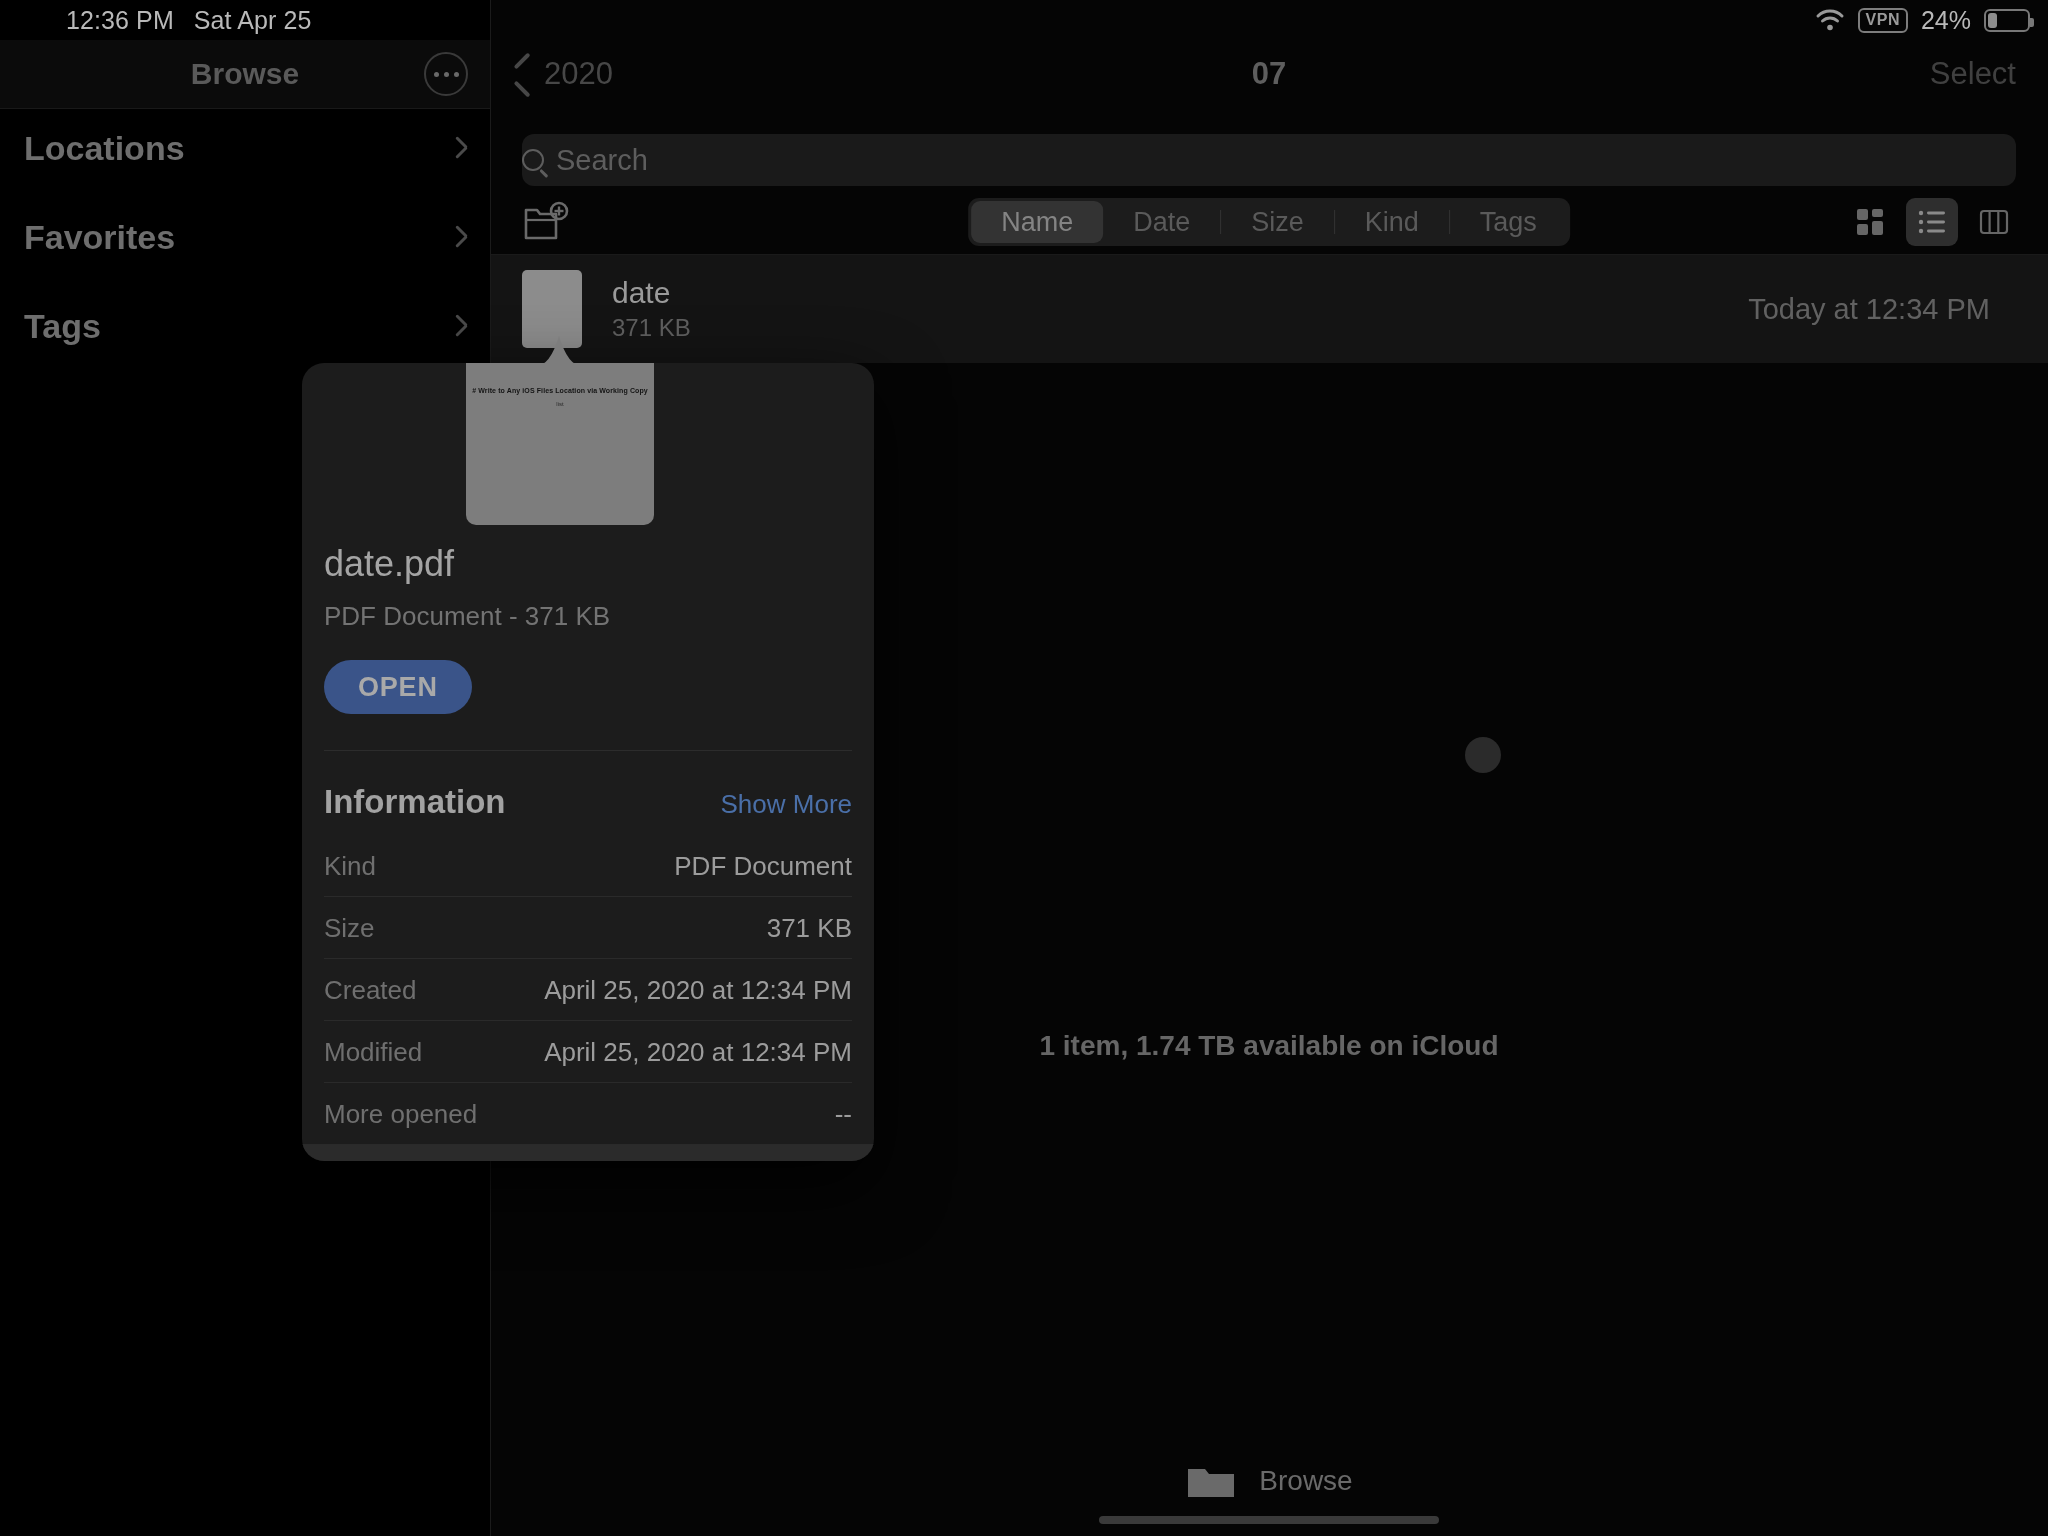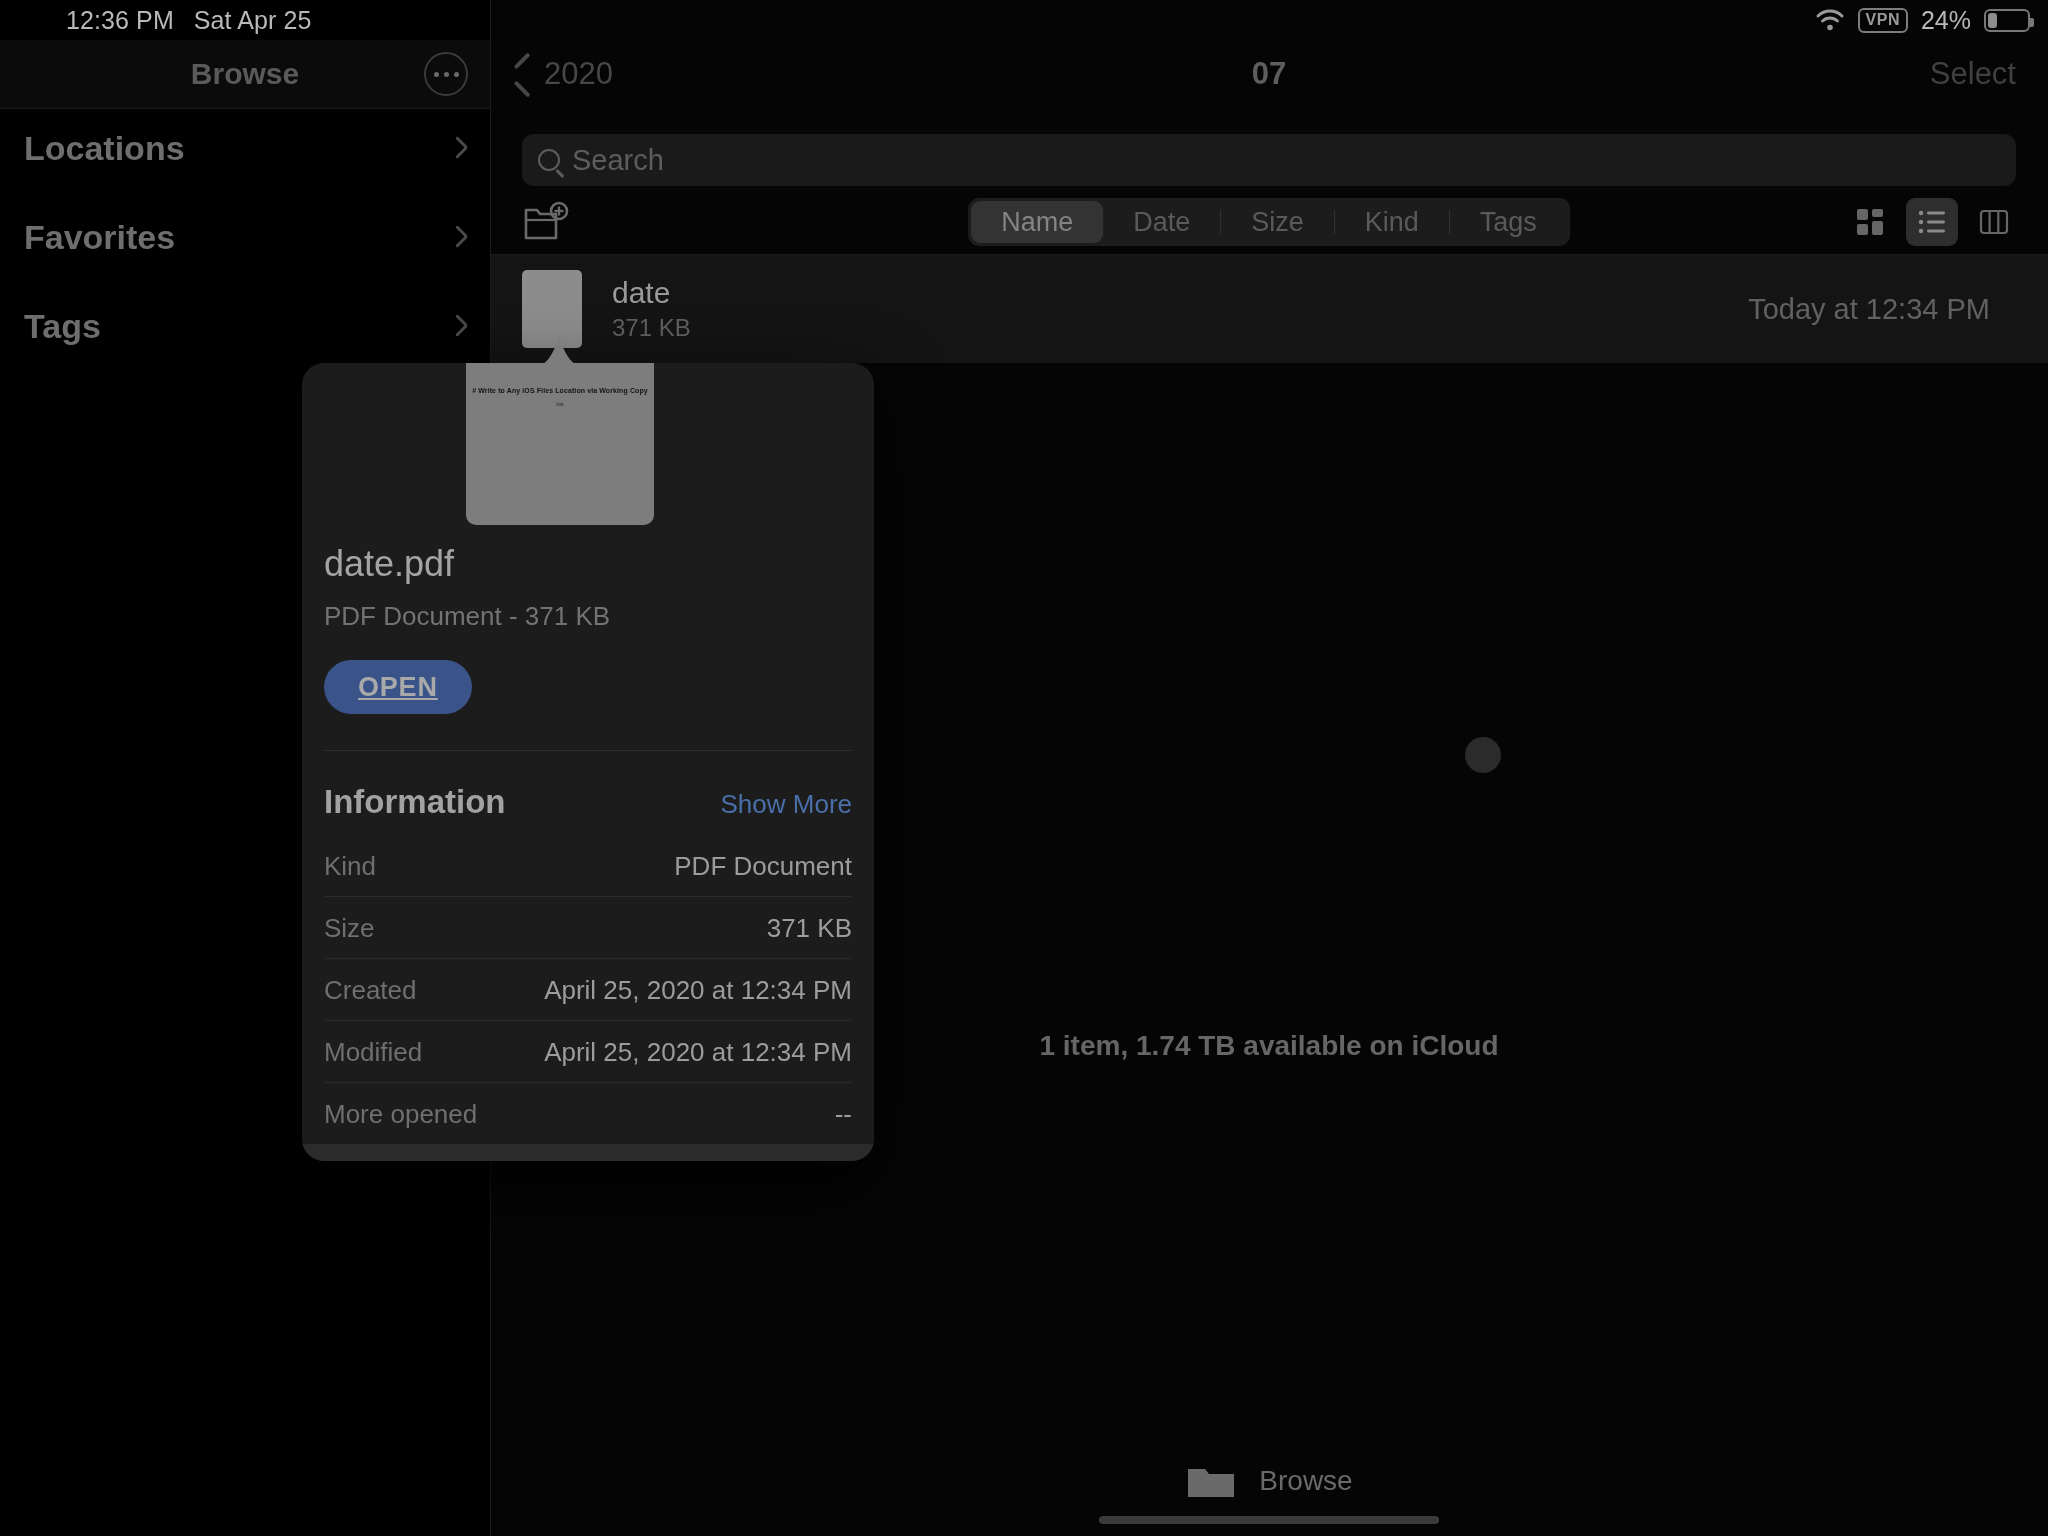--- a/index.html
+++ b/index.html
@@ -105,21 +105,21 @@
   .nav-select {
     position:absolute; right:32px; top:0; height:68px;
     display:flex; align-items:center;
     font-size:31px; color:#404040;
   }
 
   
   .searchbar {
     position:absolute; left:32px; top:134px; width:1494px; height:52px;
     background:#1a1a1a; border-radius:12px;
-    display:flex; align-items:center; padding:0 16px; gap:12px;
+    display:flex; align-items:center; padding:0 0; gap:12px;
   }
   .search-mag {
     width:22px; height:22px; border:2.5px solid #5d5d5d; border-radius:50%;
     position:relative; flex:none;
   }
   .search-mag::after {
     content:""; position:absolute; right:-7px; bottom:-5px;
     width:10px; height:2.5px; background:#5d5d5d; border-radius:2px;
     transform:rotate(45deg);
   }
@@ -226,21 +226,21 @@
     text-align:center; font-size:6px; color:#2a2a2a;
   }
 
   .pop-body { position:absolute; left:0; top:168px; width:572px; padding:0 22px; }
   .pop-filename { font-size:36px; color:#a4a4a4; margin-top:12px; }
   .pop-subtitle { font-size:26px; color:#737373; margin-top:16px; }
   .open-btn {
     margin-top:28px; display:inline-flex; align-items:center; justify-content:center;
     height:54px; padding:0 34px; border-radius:27px;
     background:#3a5489; color:#a9a9a9;
-    font-size:27px; font-weight:700; letter-spacing:0.8px;text-decoration:underline;
+    font-size:27px; font-weight:700; letter-spacing:0.8px;
   }
   .pop-hr { height:1px; background:#2c2c2c; margin-top:36px; }
 
   .info-head {
     display:flex; align-items:baseline; justify-content:space-between;
     margin-top:32px;
   }
   .info-title { font-size:33px; font-weight:700; color:#a2a2a2; }
   .show-more { font-size:26px; color:#4a6fa8; }
 

